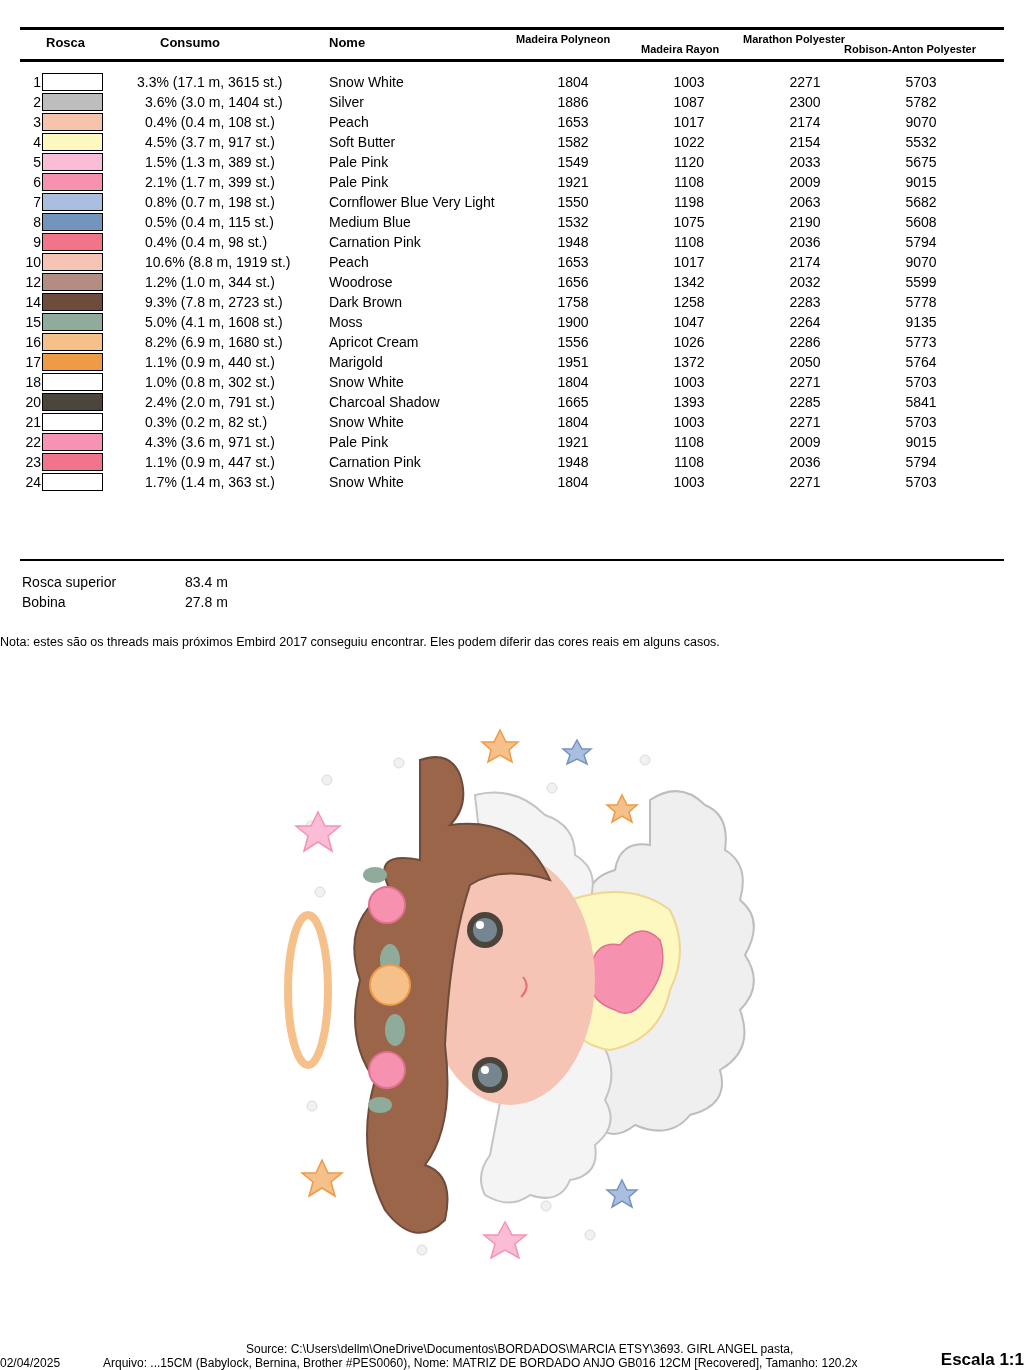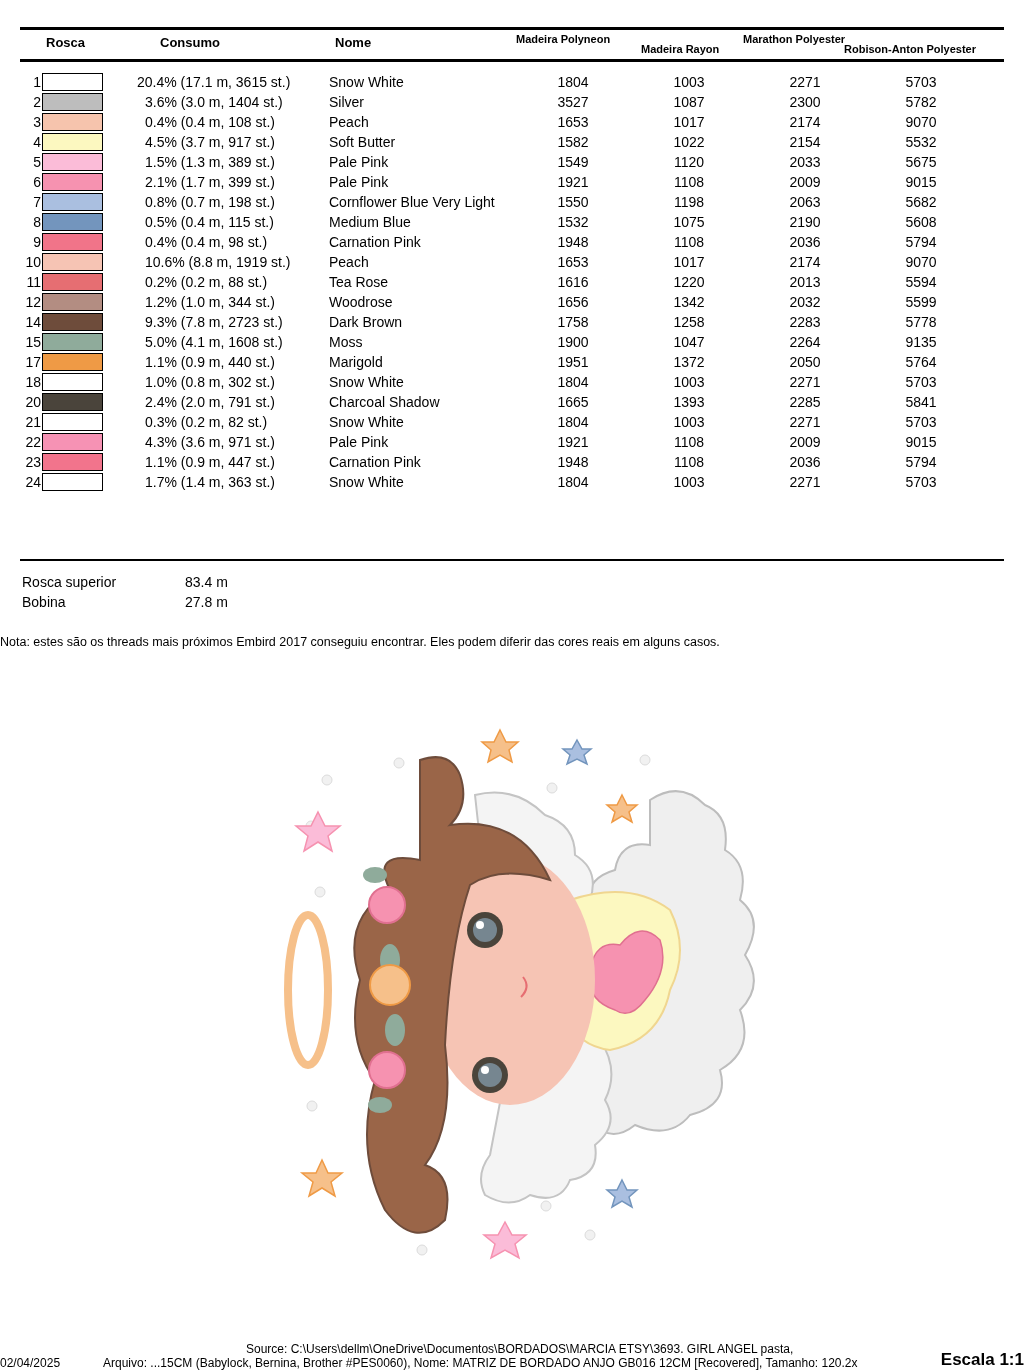--- a/index.html
+++ b/index.html
@@ -35,44 +35,44 @@
   .footer .arq { position: absolute; left: 103px; top: 14px; white-space: nowrap; }
   .footer .scale { position: absolute; right: 0; top: 8px; font-weight: bold; font-size: 17px; }
 </style>
 </head>
 <body>
 
 <div>
   <div class="rule top"></div>
   <span class="hdr" style="left:46px; top:35px;">Rosca</span>
   <span class="hdr" style="left:160px; top:35px;">Consumo</span>
-  <span class="hdr" style="left:329px; top:35px;margin-left:6px;">Nome</span>
+  <span class="hdr" style="left:329px; top:35px;">Nome</span>
   <span class="hdr small" style="left:516px; top:33px;">Madeira Polyneon</span>
   <span class="hdr small" style="left:641px; top:43px;">Madeira Rayon</span>
   <span class="hdr small" style="left:743px; top:33px;">Marathon Polyester</span>
   <span class="hdr small" style="left:844px; top:43px;">Robison-Anton Polyester</span>
   <div class="rule mid"></div>
 
   <div class="rows" id="rows">
       <div class="row">
         <span class="num">1</span>
         <span class="sw" style="background: rgb(255, 255, 255);"></span>
-        <span class="cons">20.4% (17.1 m, 3615 st.)</span>
+        <span class="cons">3.3% (17.1 m, 3615 st.)</span>
         <span class="name">Snow White</span>
         <span class="code c1">1804</span>
         <span class="code c2">1003</span>
         <span class="code c3">2271</span>
         <span class="code c4">5703</span>
       </div>
       <div class="row">
         <span class="num">2</span>
         <span class="sw" style="background: rgb(189, 189, 189);"></span>
         <span class="cons pad">3.6% (3.0 m, 1404 st.)</span>
         <span class="name">Silver</span>
-        <span class="code c1">3527</span>
+        <span class="code c1">1886</span>
         <span class="code c2">1087</span>
         <span class="code c3">2300</span>
         <span class="code c4">5782</span>
       </div>
       <div class="row">
         <span class="num">3</span>
         <span class="sw" style="background: rgb(246, 196, 173);"></span>
         <span class="cons pad">0.4% (0.4 m, 108 st.)</span>
         <span class="name">Peach</span>
         <span class="code c1">1653</span>
@@ -144,30 +144,20 @@
         <span class="num">10</span>
         <span class="sw" style="background: rgb(246, 196, 180);"></span>
         <span class="cons pad">10.6% (8.8 m, 1919 st.)</span>
         <span class="name">Peach</span>
         <span class="code c1">1653</span>
         <span class="code c2">1017</span>
         <span class="code c3">2174</span>
         <span class="code c4">9070</span>
       </div>
       <div class="row">
-        <span class="num">11</span>
-        <span class="sw" style="background: rgb(230, 110, 114);"></span>
-        <span class="cons pad">0.2% (0.2 m, 88 st.)</span>
-        <span class="name">Tea Rose</span>
-        <span class="code c1">1616</span>
-        <span class="code c2">1220</span>
-        <span class="code c3">2013</span>
-        <span class="code c4">5594</span>
-      </div>
-      <div class="row">
         <span class="num">12</span>
         <span class="sw" style="background: rgb(179, 141, 130);"></span>
         <span class="cons pad">1.2% (1.0 m, 344 st.)</span>
         <span class="name">Woodrose</span>
         <span class="code c1">1656</span>
         <span class="code c2">1342</span>
         <span class="code c3">2032</span>
         <span class="code c4">5599</span>
       </div>
       <div class="row">
@@ -182,20 +172,30 @@
       </div>
       <div class="row">
         <span class="num">15</span>
         <span class="sw" style="background: rgb(143, 171, 155);"></span>
         <span class="cons pad">5.0% (4.1 m, 1608 st.)</span>
         <span class="name">Moss</span>
         <span class="code c1">1900</span>
         <span class="code c2">1047</span>
         <span class="code c3">2264</span>
         <span class="code c4">9135</span>
+      </div>
+      <div class="row">
+        <span class="num">16</span>
+        <span class="sw" style="background: rgb(246, 192, 138);"></span>
+        <span class="cons pad">8.2% (6.9 m, 1680 st.)</span>
+        <span class="name">Apricot Cream</span>
+        <span class="code c1">1556</span>
+        <span class="code c2">1026</span>
+        <span class="code c3">2286</span>
+        <span class="code c4">5773</span>
       </div>
       <div class="row">
         <span class="num">17</span>
         <span class="sw" style="background: rgb(239, 154, 69);"></span>
         <span class="cons pad">1.1% (0.9 m, 440 st.)</span>
         <span class="name">Marigold</span>
         <span class="code c1">1951</span>
         <span class="code c2">1372</span>
         <span class="code c3">2050</span>
         <span class="code c4">5764</span>

